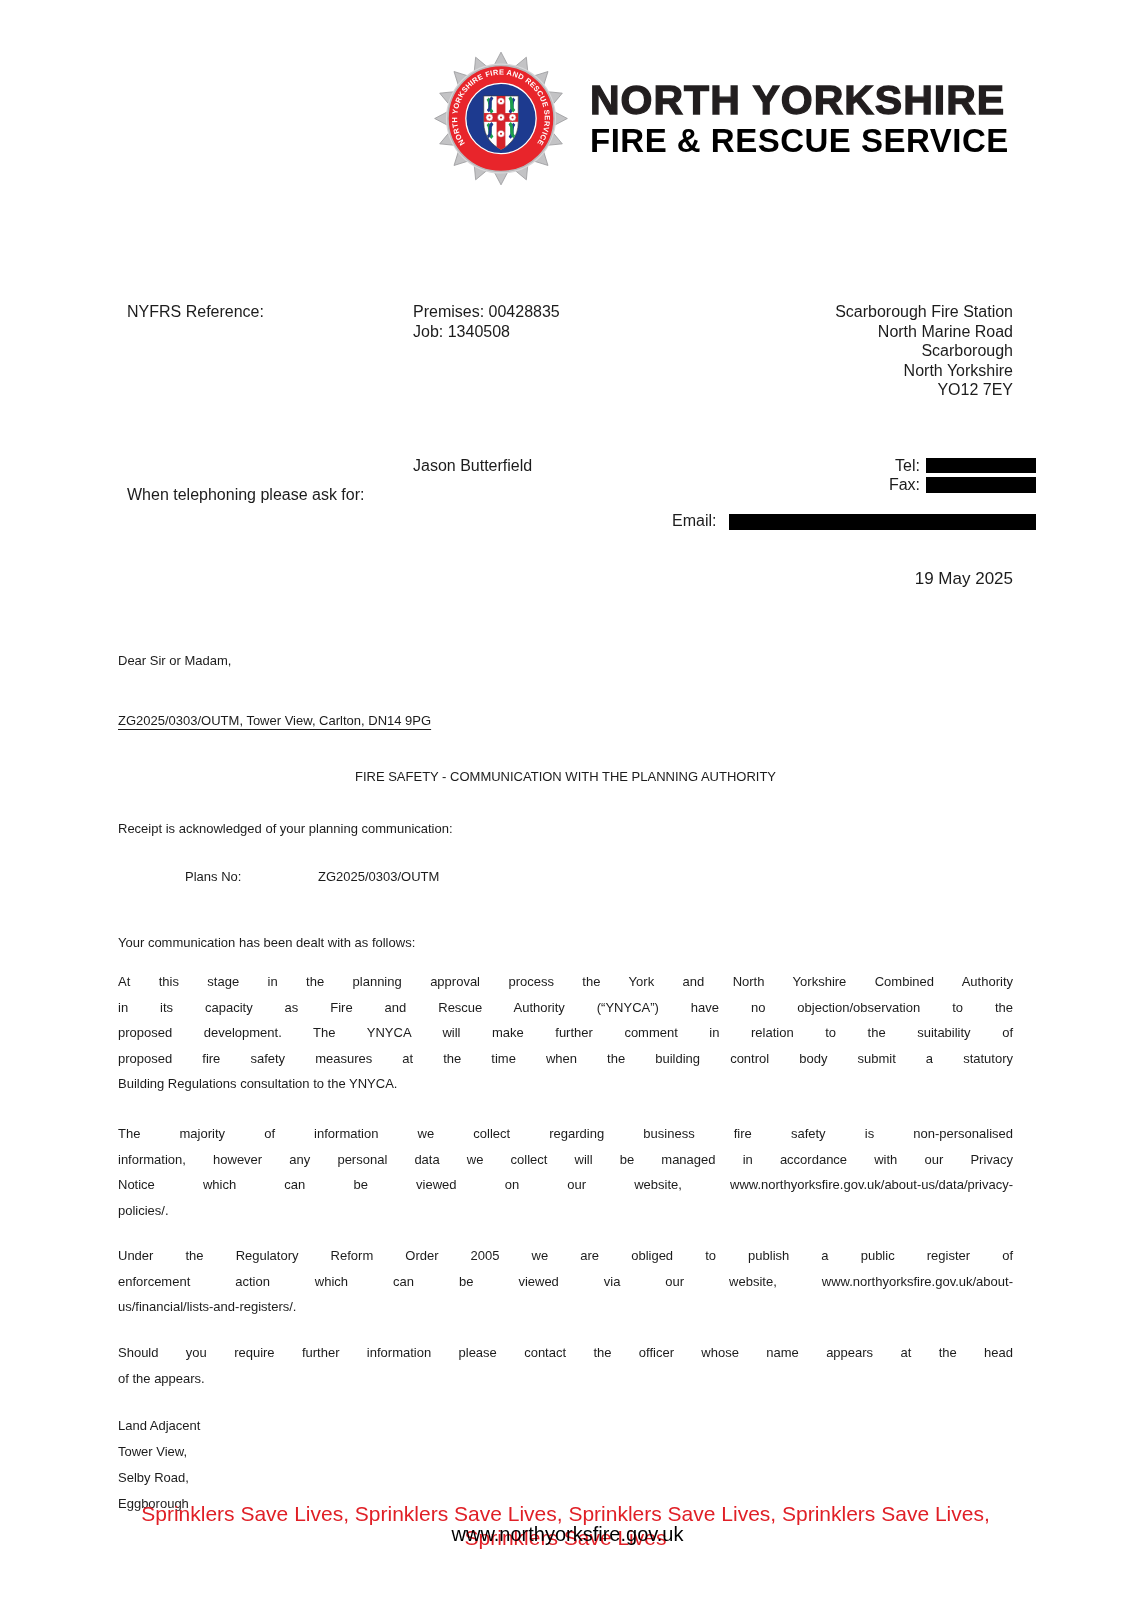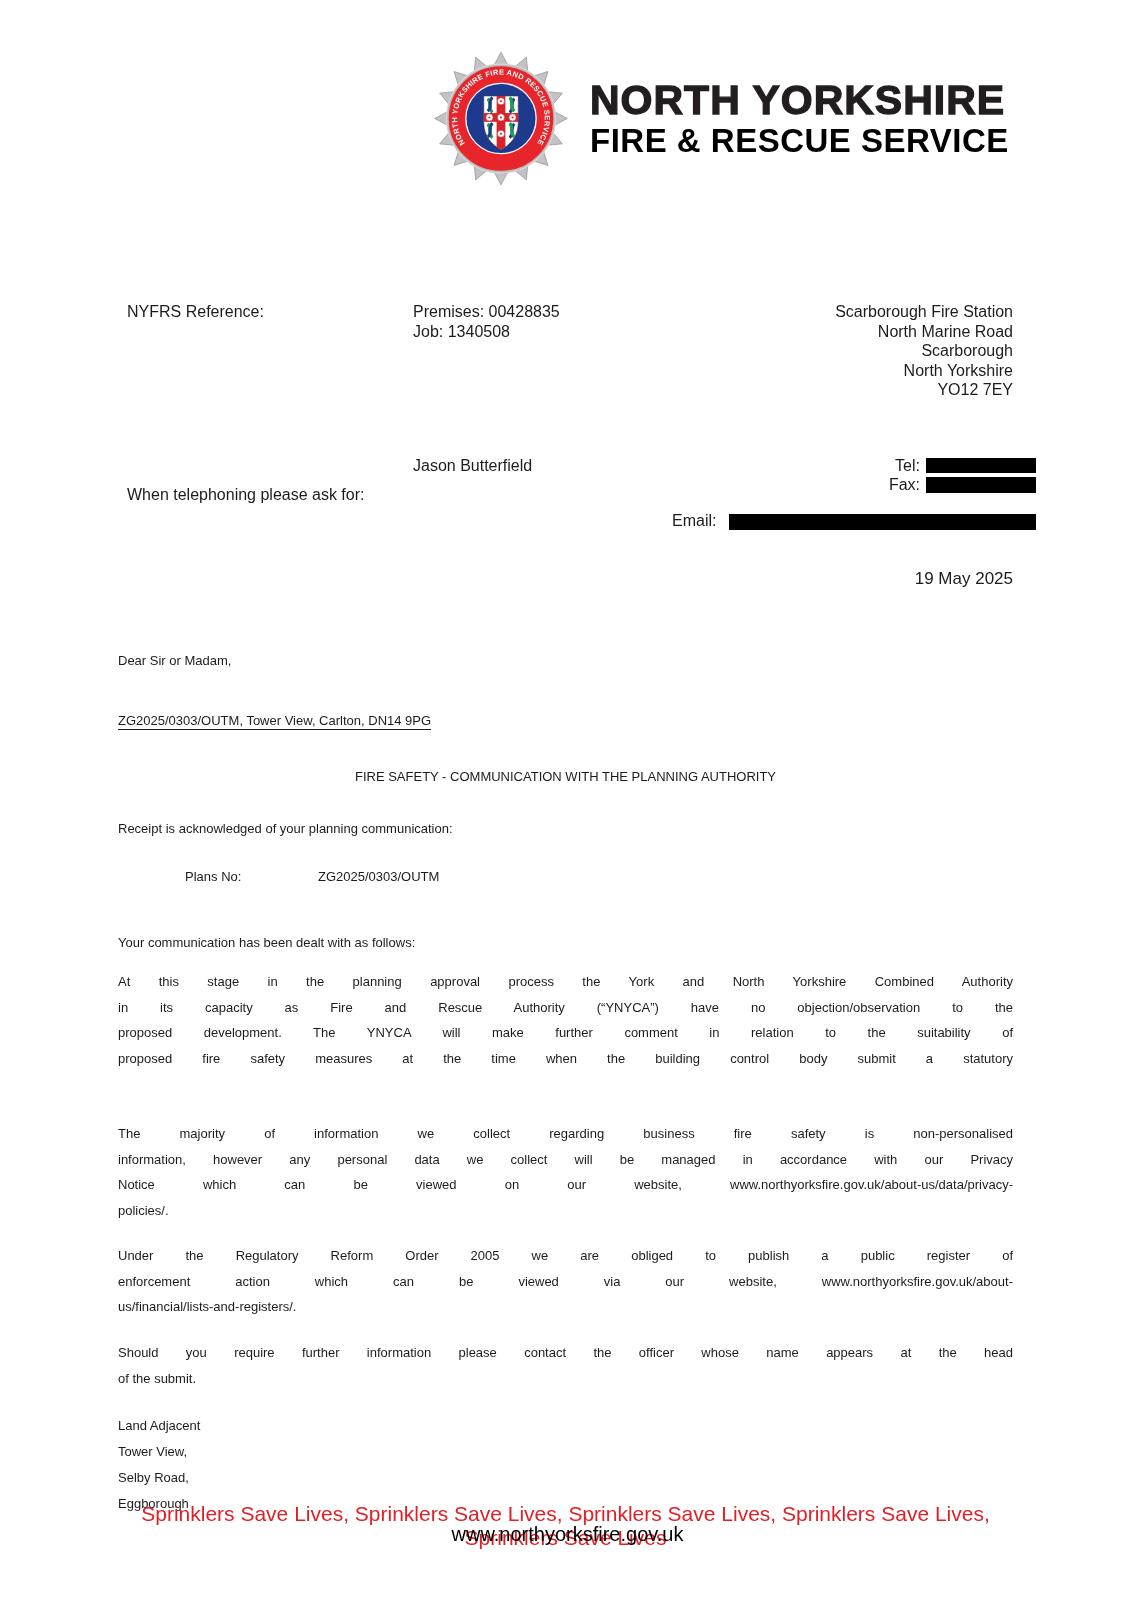--- a/index.html
+++ b/index.html
@@ -172,38 +172,39 @@
     </div>
   </div>
 
   <div class="abs body-block dealt">Your communication has been dealt with as follows:</div>
 
   <div class="abs body-block para1">
     <div class="jline">At this stage in the planning approval process the York and North Yorkshire Combined Authority</div>
     <div class="jline">in its capacity as Fire and Rescue Authority (“YNYCA”) have no objection/observation to the</div>
     <div class="jline">proposed development. The YNYCA will make further comment in relation to the suitability of</div>
     <div class="jline">proposed fire safety measures at the time when the building control body submit a statutory</div>
+    <div class="jlast">Building Regulations consultation to the YNYCA.</div>
   </div>
 
   <div class="abs body-block para2">
     <div class="jline">The majority of information we collect regarding business fire safety is non-personalised</div>
     <div class="jline">information, however any personal data we collect will be managed in accordance with our Privacy</div>
     <div class="jline">Notice which can be viewed on our website, www.northyorksfire.gov.uk/about-us/data/privacy-</div>
     <div class="jlast">policies/.</div>
   </div>
 
   <div class="abs body-block para3">
     <div class="jline">Under the Regulatory Reform Order 2005 we are obliged to publish a public register of</div>
     <div class="jline">enforcement action which can be viewed via our website, www.northyorksfire.gov.uk/about-</div>
     <div class="jlast">us/financial/lists-and-registers/.</div>
   </div>
 
   <div class="abs body-block para4">
     <div class="jline">Should you require further information please contact the officer whose name appears at the head</div>
-    <div class="jlast">of the submit.</div>
+    <div class="jlast">of the appears.</div>
   </div>
 
   <div class="abs body-block site-address">
     <div>Land Adjacent</div>
     <div>Tower View,</div>
     <div>Selby Road,</div>
     <div>Eggborough</div>
   </div>
 
   <div class="abs sprinklers">Sprinklers Save Lives, Sprinklers Save Lives, Sprinklers Save Lives, Sprinklers Save Lives, Sprinklers Save Lives</div>

